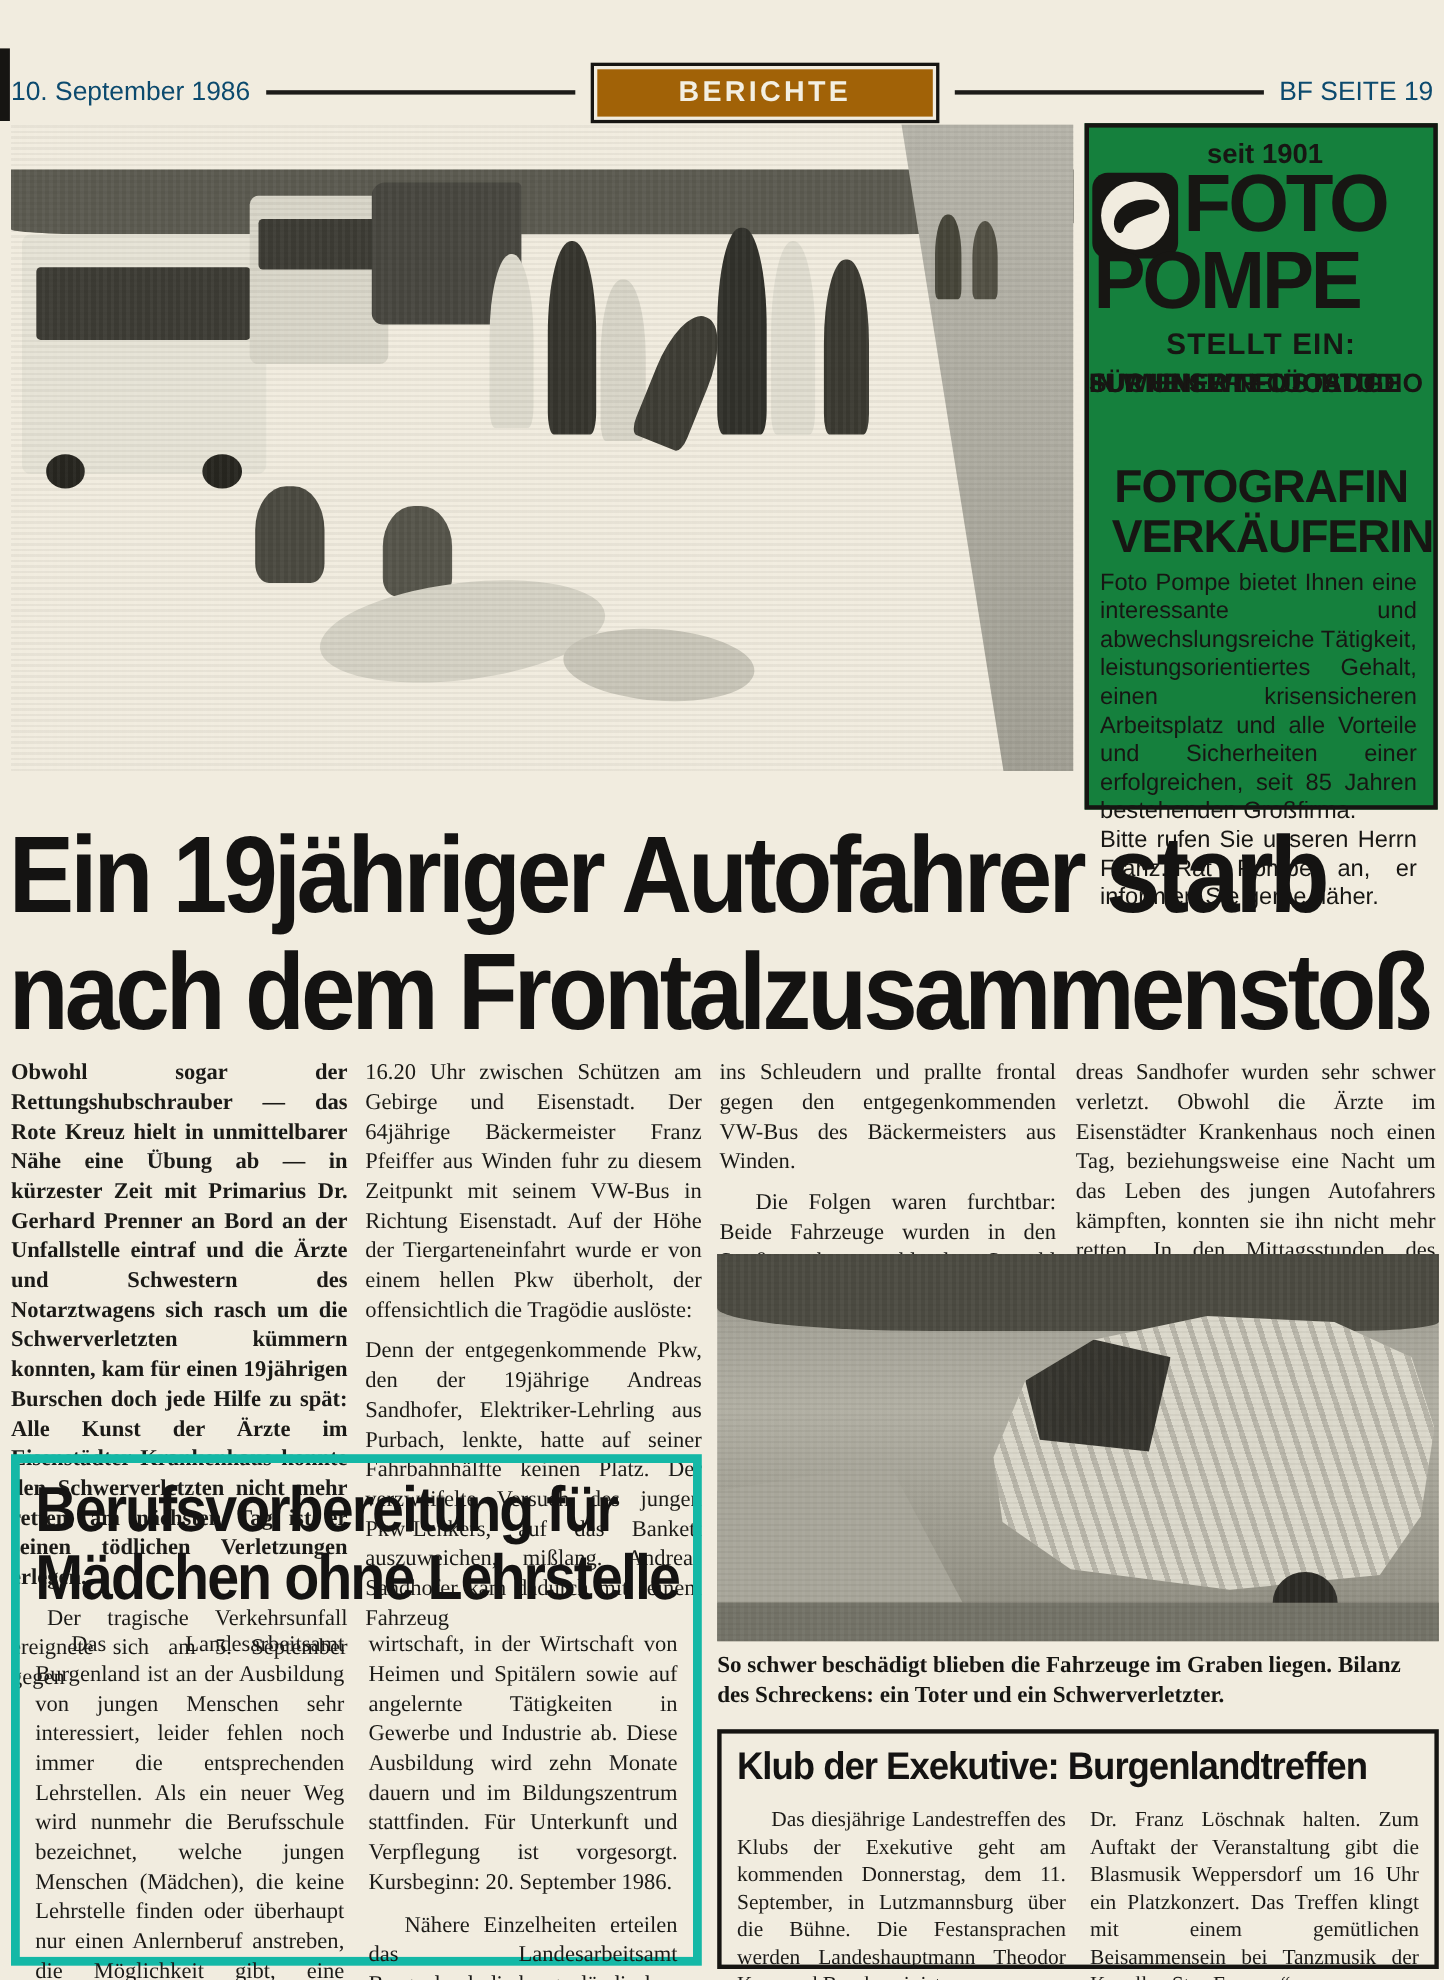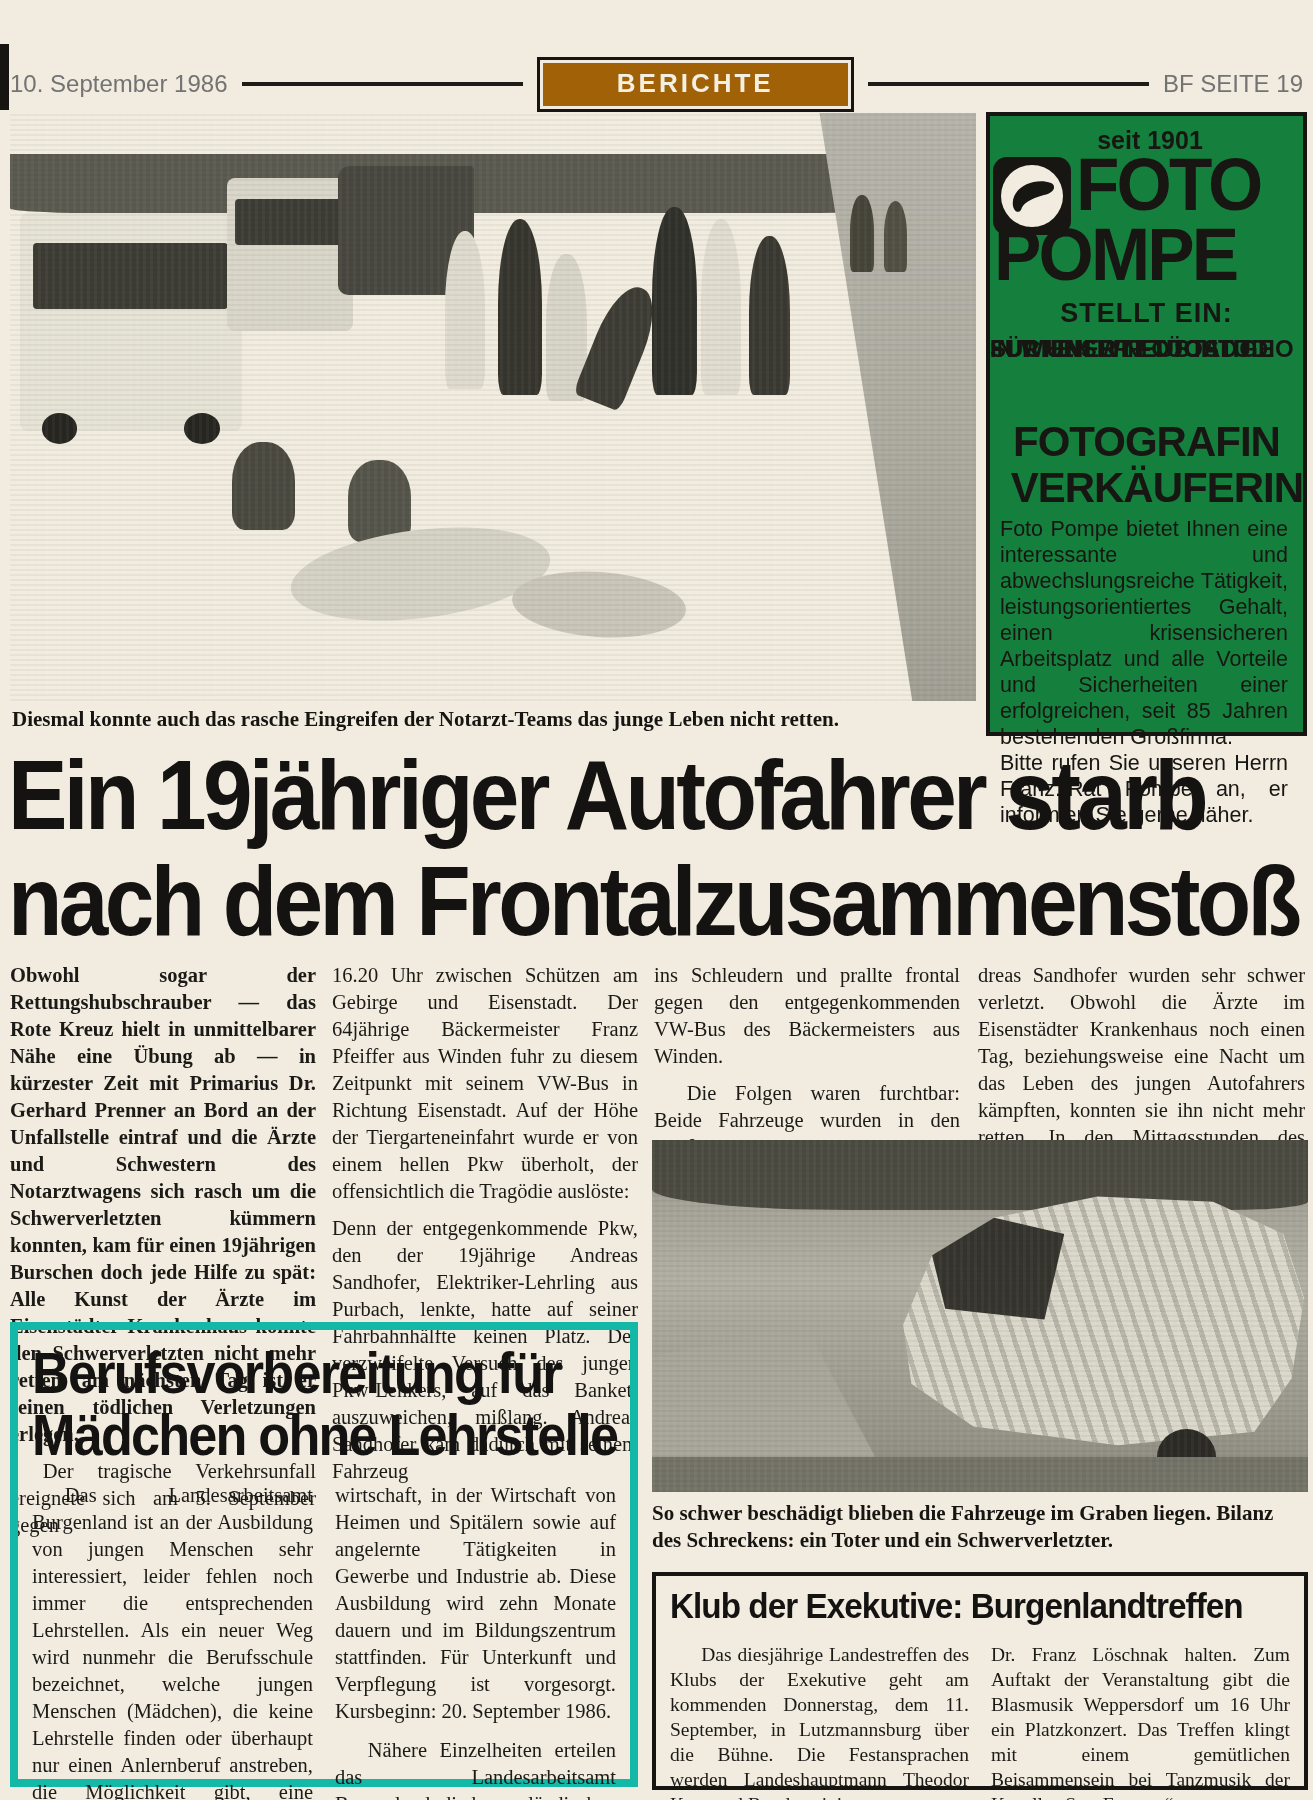--- a/index.html
+++ b/index.html
@@ -1,21 +1,21 @@
 <!DOCTYPE html>
 <html><head>
 <meta charset="utf-8">
 <style>
   html,body{margin:0;padding:0;background:#9a978e;}
   .page{position:relative;width:1313px;height:1800px;background:#f1ecdf;overflow:hidden;
         font-family:"Liberation Serif",serif;color:#1b1a17;}
   
   .edge-tick{position:absolute;left:0;top:44px;width:9px;height:66px;background:#161512;}
   .masthead{position:absolute;left:10px;right:10px;top:58px;height:52px;display:flex;align-items:center;gap:14px;}
-  .date,.pagenum{font-family:"Liberation Sans",sans-serif;font-size:24px;white-space:nowrap;color:#737373;}
+  .date,.pagenum{font-family:"Liberation Sans",sans-serif;font-size:24px;white-space:nowrap;color:#0c4a6e;}
   .rule{flex:1;height:4px;background:#1d1c19;}
   .section-box{border:3px solid #161512;background:#f1ecdf;padding:3px;display:inline-block;}
   .section-inner{display:block;background:#a16207;color:#f3efe2;font-family:"Liberation Sans",sans-serif;
                  font-weight:bold;font-size:26px;letter-spacing:3px;padding:5px 74px 7px;}
   
   .photo1{position:absolute;left:10px;top:113px;width:966px;height:588px;
     background:linear-gradient(180deg,#c6c4bb 0%,#b9b7ae 9%,#8f8e83 13%,#8a897e 22%,#83827 xsz 0,#828176 45%,#7a7970 70%,#6e6d64 100%);}
   .photo1:after,.photo2:after{content:"";position:absolute;inset:0;
     background:repeating-linear-gradient(0deg,rgba(30,28,22,.05) 0 2px,transparent 2px 5px),
                repeating-linear-gradient(90deg,rgba(255,255,250,.04) 0 3px,transparent 3px 7px);}
@@ -123,21 +123,20 @@
     <div class="fig" style="left:66.5%;top:16%;width:4.6%;height:32%;background:#30302a;"></div>
     <div class="fig" style="left:71.5%;top:18%;width:4.2%;height:30%;background:#e0ddd0;"></div>
     <div class="fig" style="left:76.5%;top:21%;width:4.2%;height:27%;background:#3a3931;"></div>
     <div class="fig" style="left:23%;top:56%;width:6.5%;height:15%;background:#4a4940;border-radius:45% 45% 20% 20%;"></div>
     <div class="fig" style="left:35%;top:59%;width:6.5%;height:14%;background:#55544a;border-radius:45% 45% 20% 20%;"></div>
     <div class="fig" style="left:87%;top:14%;width:2.4%;height:13%;background:#454438;"></div>
     <div class="fig" style="left:90.5%;top:15%;width:2.4%;height:12%;background:#514f43;"></div>
     <div class="blanket" style="left:29%;top:71%;width:27%;height:15%;background:#d5d2c5;transform:rotate(-7deg);"></div>
     <div class="blanket" style="left:52%;top:78%;width:18%;height:11%;background:#c9c6b9;transform:rotate(4deg);"></div>
   </div>
-  <div class="caption cap1">Diesmal konnte auch das rasche Eingreifen der Notarzt-Teams das junge Leben nicht retten.</div>
 
   <aside class="ad">
     <div class="ad-since">seit 1901</div>
     <svg class="ad-logo" width="80" height="80" viewBox="0 0 80 80">
       <rect x="1" y="1" width="78" height="78" rx="14" fill="#171613"></rect>
       <circle cx="40" cy="40" r="31" fill="#f1ecdf"></circle>
       <path d="M21,50 C18,32 42,21 59,27 C65,30 62,37 52,39 C38,43 31,47 29,54 C26,58 22,55 21,50 Z" fill="#171613"></path>
     </svg>
     <div class="ad-brand1">FOTO</div>
     <div class="ad-brand2">POMPE</div>

